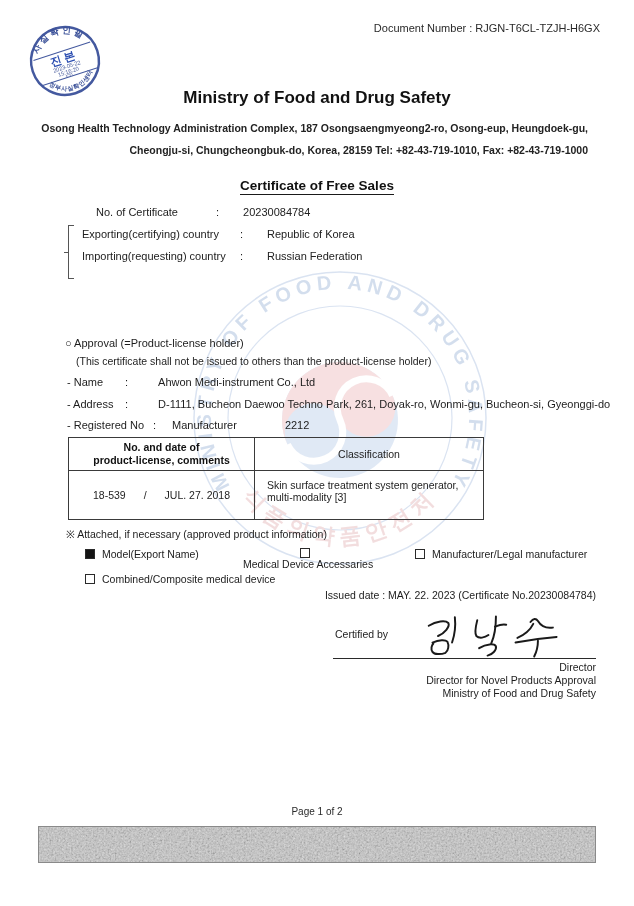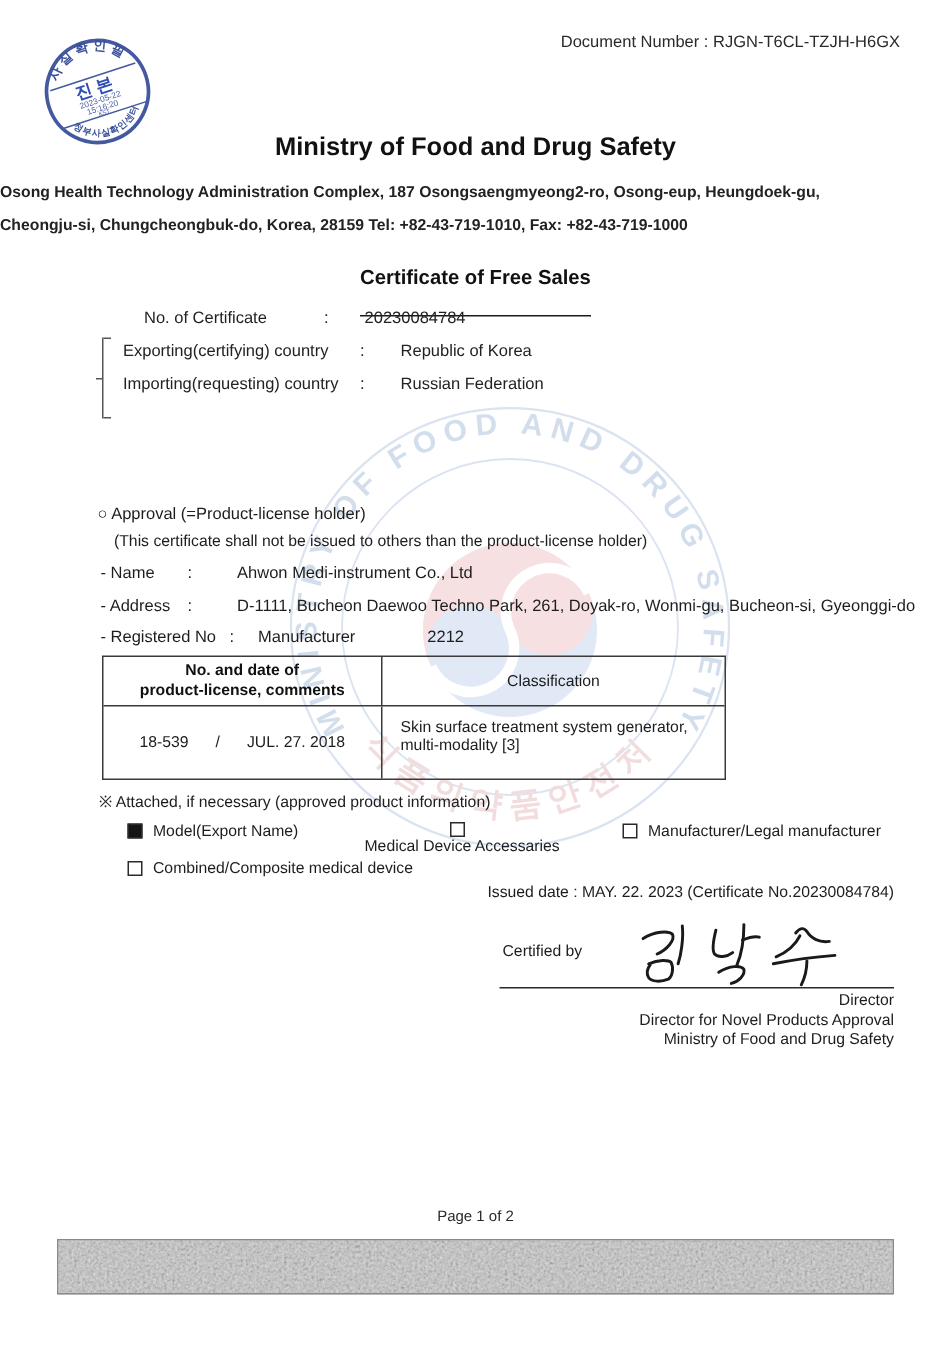--- a/index.html
+++ b/index.html
@@ -8,24 +8,24 @@
   .page { position:relative; width:634px; height:906px; background:#fff; overflow:hidden; }
   .layer { position:absolute; }
 
   
   .watermark { left:170px; top:248px; width:340px; height:340px; opacity:.5; z-index:0; }
 
   
   .doc-number { top:22px; right:34px; font-size:11px; color:#2a2a2a; z-index:2; }
   .stamp { left:28px; top:24px; width:74px; height:74px; transform:rotate(-18deg); z-index:2; }
   .ministry-title { top:88px; left:0; width:634px; text-align:center; font-size:17px; font-weight:700; color:#111; z-index:2; }
-  .addr { left:0; width:572px; text-align:left; font-size:10.5px; font-weight:700; color:#222; z-index:2; }
+  .addr { left:16px; width:572px; text-align:right; font-size:10.5px; font-weight:700; color:#222; z-index:2; }
   .addr1 { top:122px; } .addr2 { top:144px; }
   .cert-title-wrap { top:176px; left:0; width:634px; text-align:center; z-index:2; }
-  .cert-title { display:inline-block; font-size:13.5px; font-weight:700; color:#111; border-bottom:1.6px solid #1a1a1a; padding-bottom:18px; }
+  .cert-title { display:inline-block; font-size:13.5px; font-weight:700; color:#111; border-bottom:1.6px solid #1a1a1a; padding-bottom:1px; }
 
   
   .info-row { position:absolute; font-size:11px; color:#222; white-space:nowrap; z-index:2; }
   .row-certno { left:96px; top:206px; }
   .row-certno .lbl { display:inline-block; width:120px; }
   .row-certno .val { margin-left:24px; }
   .row-export { left:82px; top:228px; }
   .row-import { left:82px; top:250px; }
   .row-export .lbl, .row-import .lbl { display:inline-block; width:158px; }
   .row-export .val, .row-import .val { margin-left:24px; }

